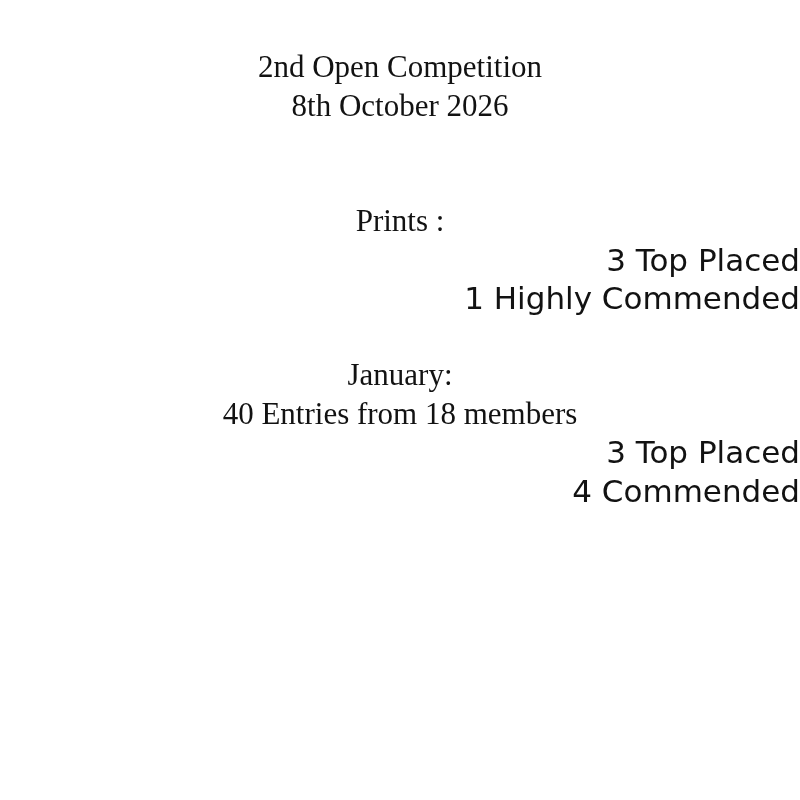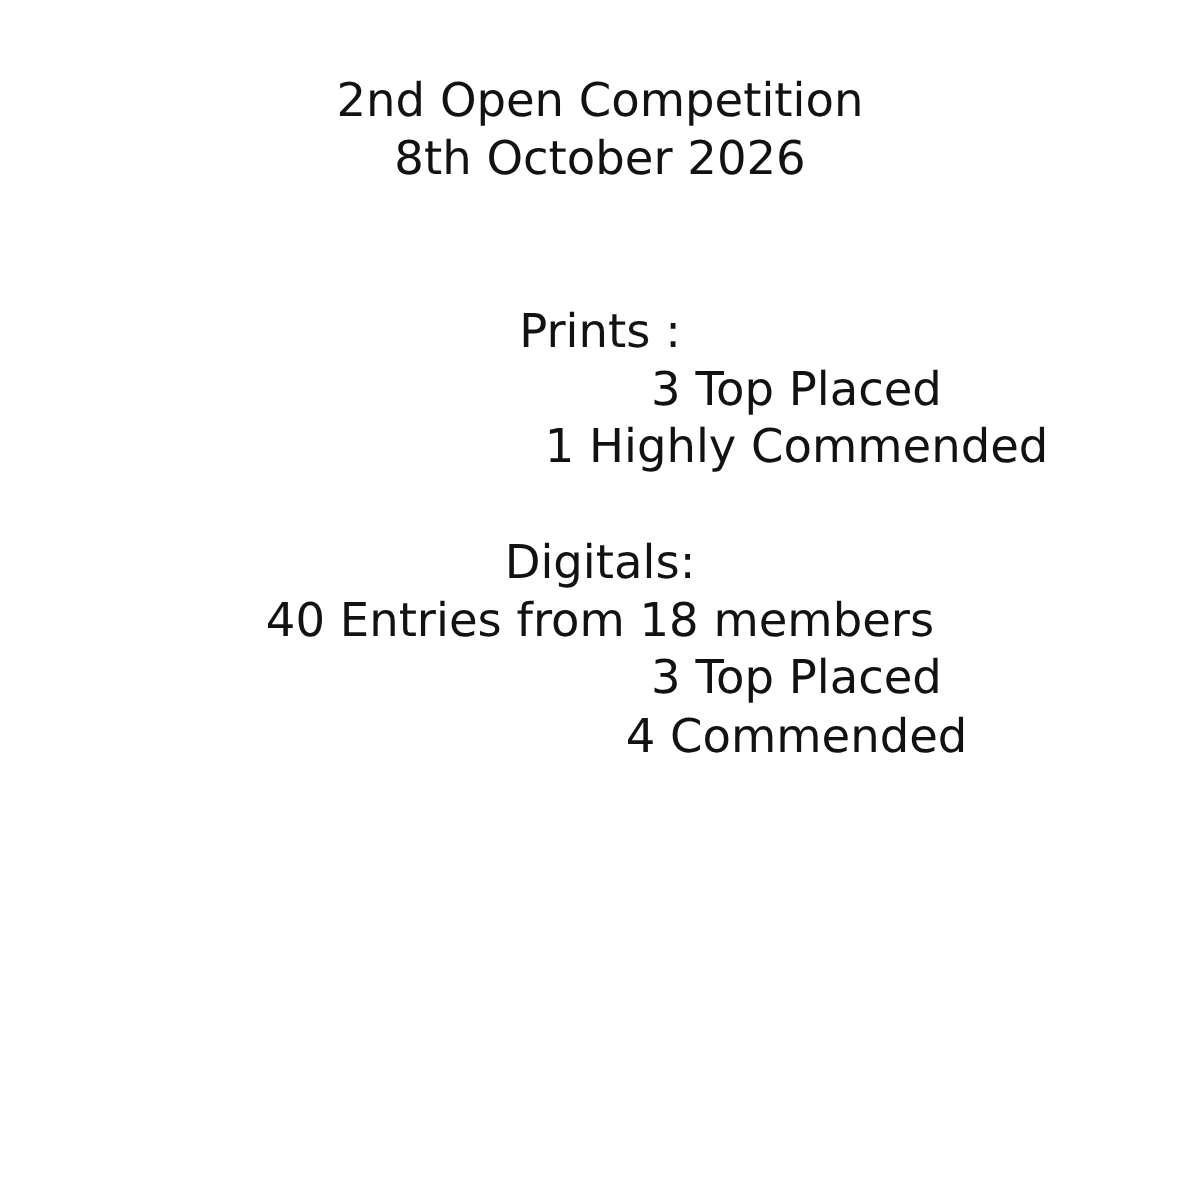--- a/index.html
+++ b/index.html
@@ -20,40 +20,41 @@
     line-height: 38.5px;
     color: #121212;
     font-weight: 400;
   }
   .line {
     height: 38.5px;
     white-space: pre;
   }
   .center {
     text-align: center;
+    font-family: Liberation Serif, serif;
   }
   .indent {
-    text-align: center;
+    text-align: right;
     padding-left: 262px;
   }
   .blank {
     height: 38.5px;
   }
 </style>
 </head>
 <body>
 
 <div class="slide">
   <div class="line center">2nd Open Competition</div>
   <div class="line center">8th October 2026</div>
   <div class="line blank"></div>
   <div class="line blank"></div>
 
   <div class="line center">Prints :</div>
   <div class="line indent">3 Top Placed</div>
   <div class="line indent">1 Highly Commended</div>
   <div class="line blank"></div>
 
-  <div class="line center">Digitals:</div>
+  <div class="line center">January:</div>
   <div class="line center">40 Entries from 18 members</div>
   <div class="line indent">3 Top Placed</div>
   <div class="line indent">4 Commended</div>
 </div>
 
 </body></html>

